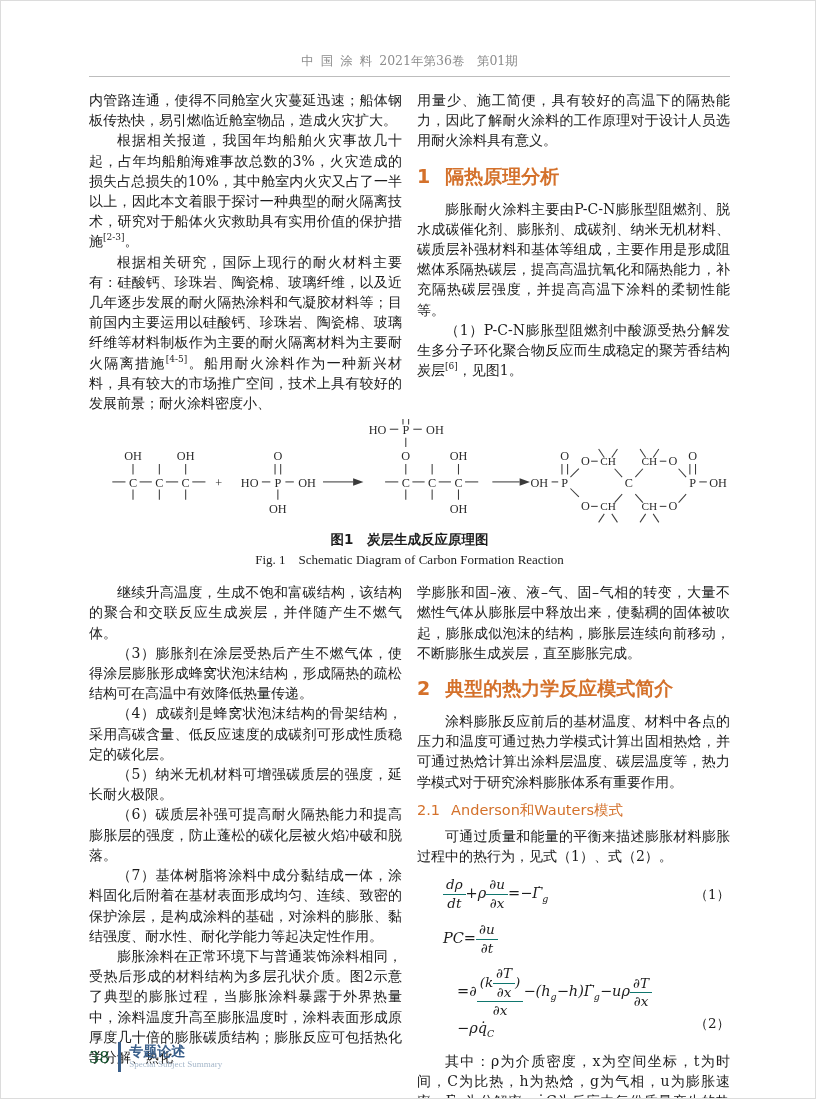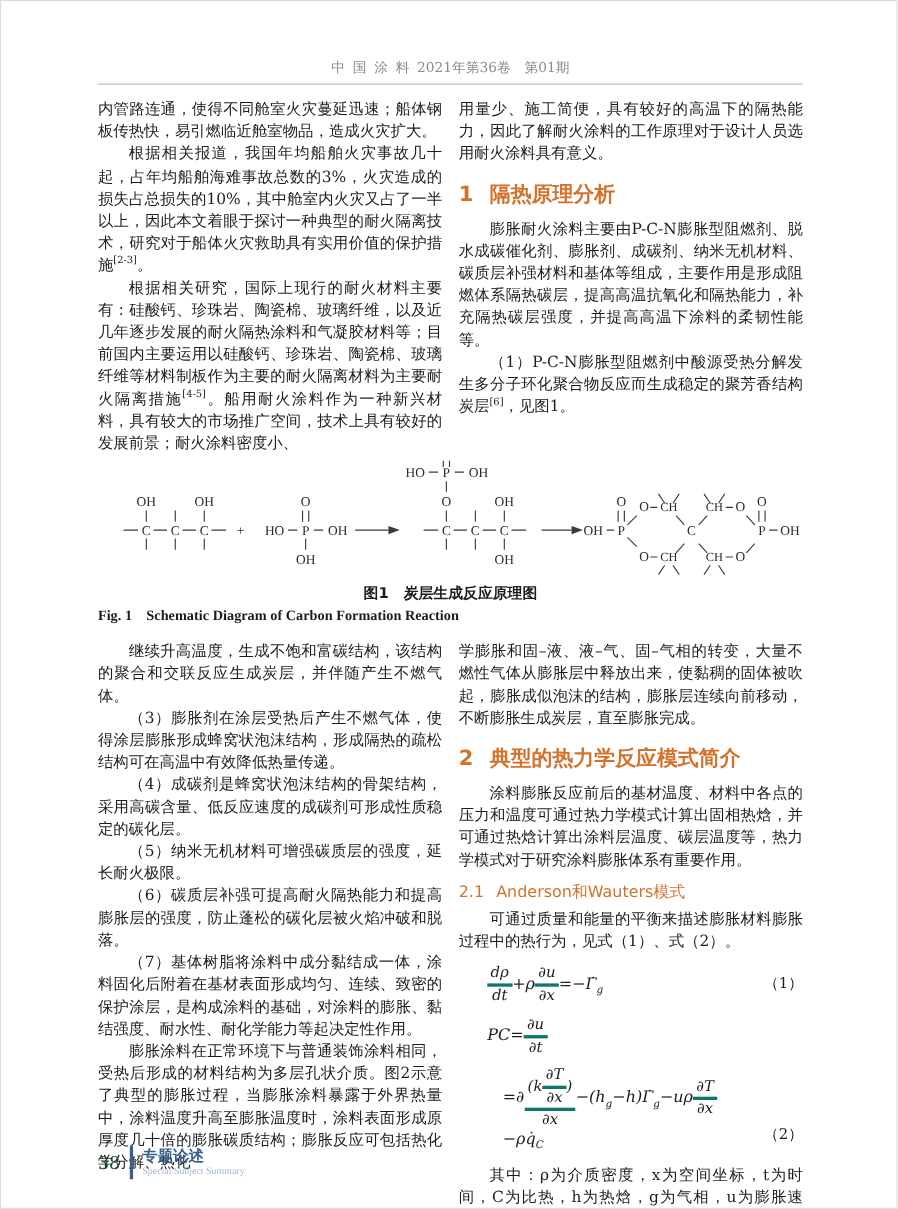--- a/index.html
+++ b/index.html
@@ -26,30 +26,30 @@
          font-weight:normal; font-size:14.5px; margin:9px 0 6px 0; }
   .h21 .no { margin-right:11px; }
   .figblock { margin-top:4px; }
   .figsvg { display:block; margin:0 auto; }
   .figsvg text { font-family:"Liberation Serif","DejaVu Serif",serif; font-size:13px; fill:#2a2a2a; }
   .figsvg .sm { font-size:12px; }
   .figsvg line { stroke:#3a3a3a; stroke-width:1.1; }
   .figsvg polygon { fill:#3a3a3a; }
   .capcn { text-align:center; font-weight:bold; font-size:13.5px; margin-top:3px;
            font-family:"DejaVu Sans","Liberation Sans",sans-serif; }
-  .capen { text-align:left; font-weight:bold; font-size:13px; margin-top:2px;
+  .capen { text-align:center; font-weight:normal; font-size:13px; margin-top:2px;
            font-family:"Liberation Serif","DejaVu Serif",serif; }
   .eq { position:relative; margin:11px 0 11px 26px; padding-right:44px;
         font-style:italic; font-size:14.5px; line-height:1.25; }
   .eq .lbl { position:absolute; right:0; top:50%; transform:translateY(-50%);
              font-style:normal; font-size:13.5px; }
   .eq .lbl2 { position:absolute; right:0; bottom:8px; font-style:normal; font-size:13.5px; }
   .frac { display:inline-block; vertical-align:middle; text-align:center;
           font-size:13.5px; line-height:1.15; }
-  .frac .top { display:block; border-bottom:3px solid #0f766e; padding:0 3px 1px 3px; }
+  .frac .top { display:block; border-bottom:1px solid #0f766e; padding:0 3px 1px 3px; }
   .frac .bot { display:block; padding-top:1px;text-align:center; }
   .eqline { margin-bottom:10px; }
   .eqline2 { margin-left:14px; }
   sub { font-size:9.5px; }
   .footer { position:absolute; left:88px; bottom:26px; display:flex; align-items:center; }
   .footer .pno { font-size:16px; color:#14532d; margin-right:9px; }
   .footer .bar { width:3px; height:30px; background:#3a5f8a; margin-right:8px; }
   .footer .sec { line-height:1.1; }
   .footer .cn { font-family:"DejaVu Sans","Liberation Sans",sans-serif; font-weight:bold;
                 font-size:14px; color:#3a5f8a; }

